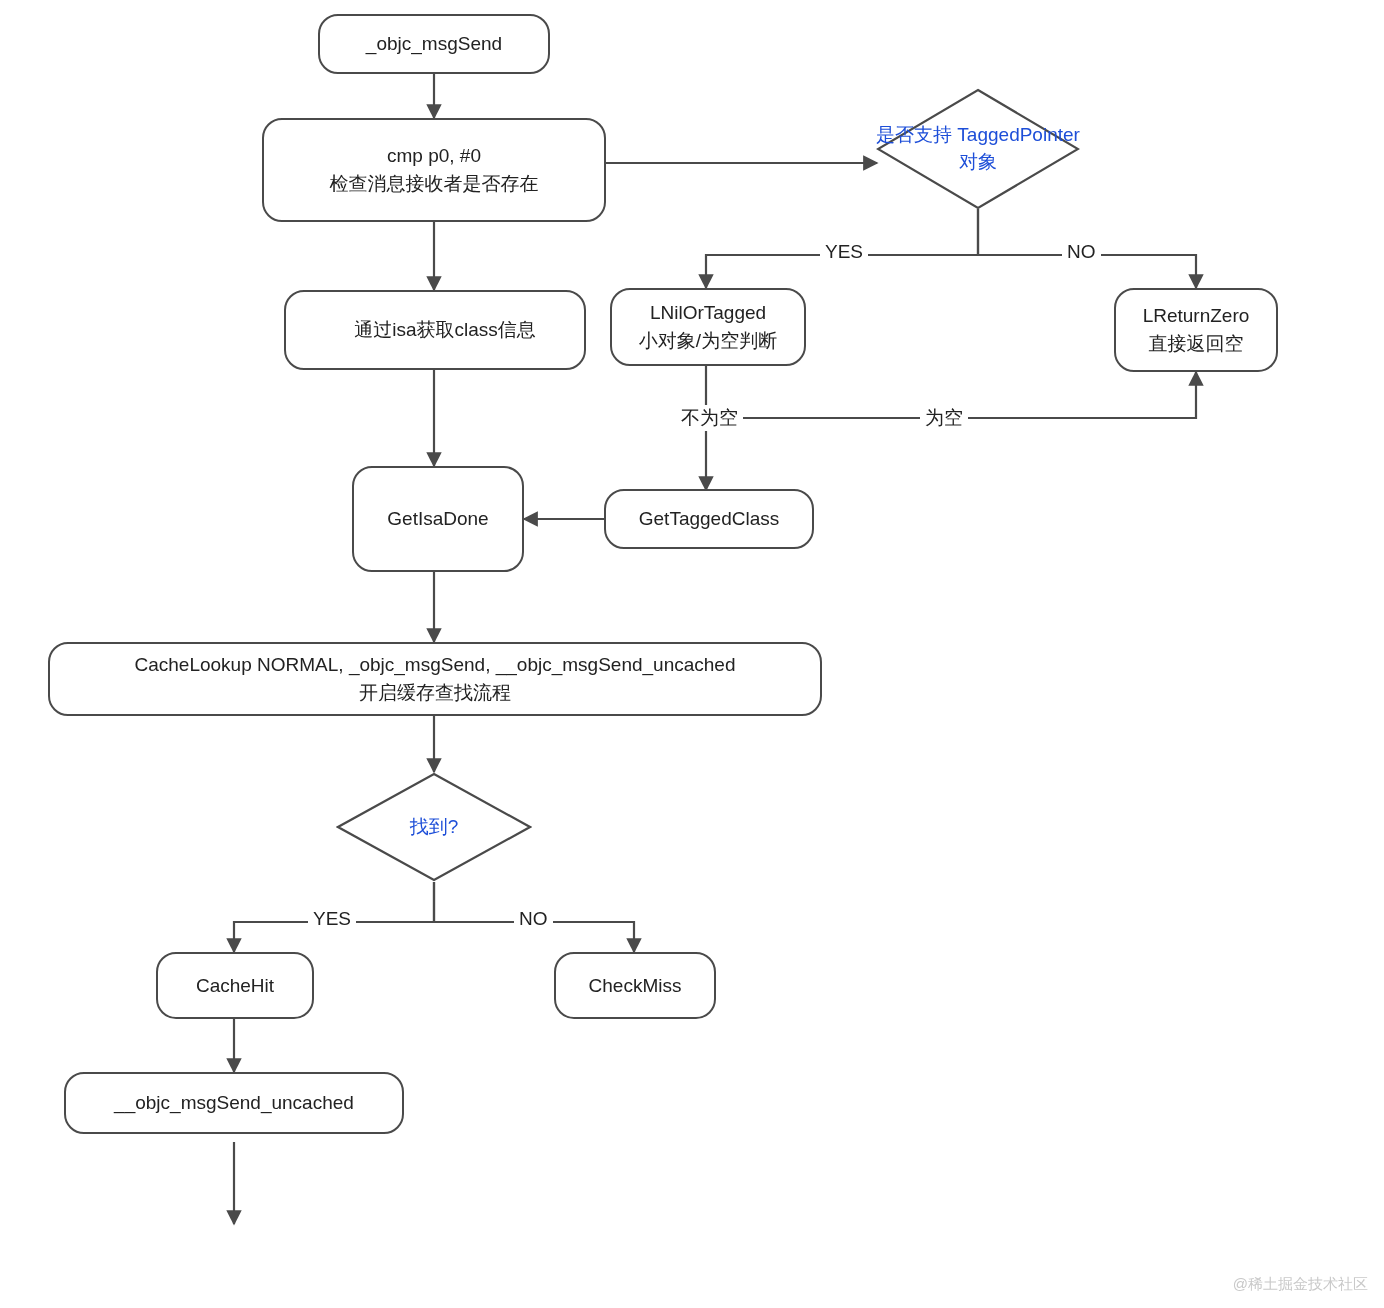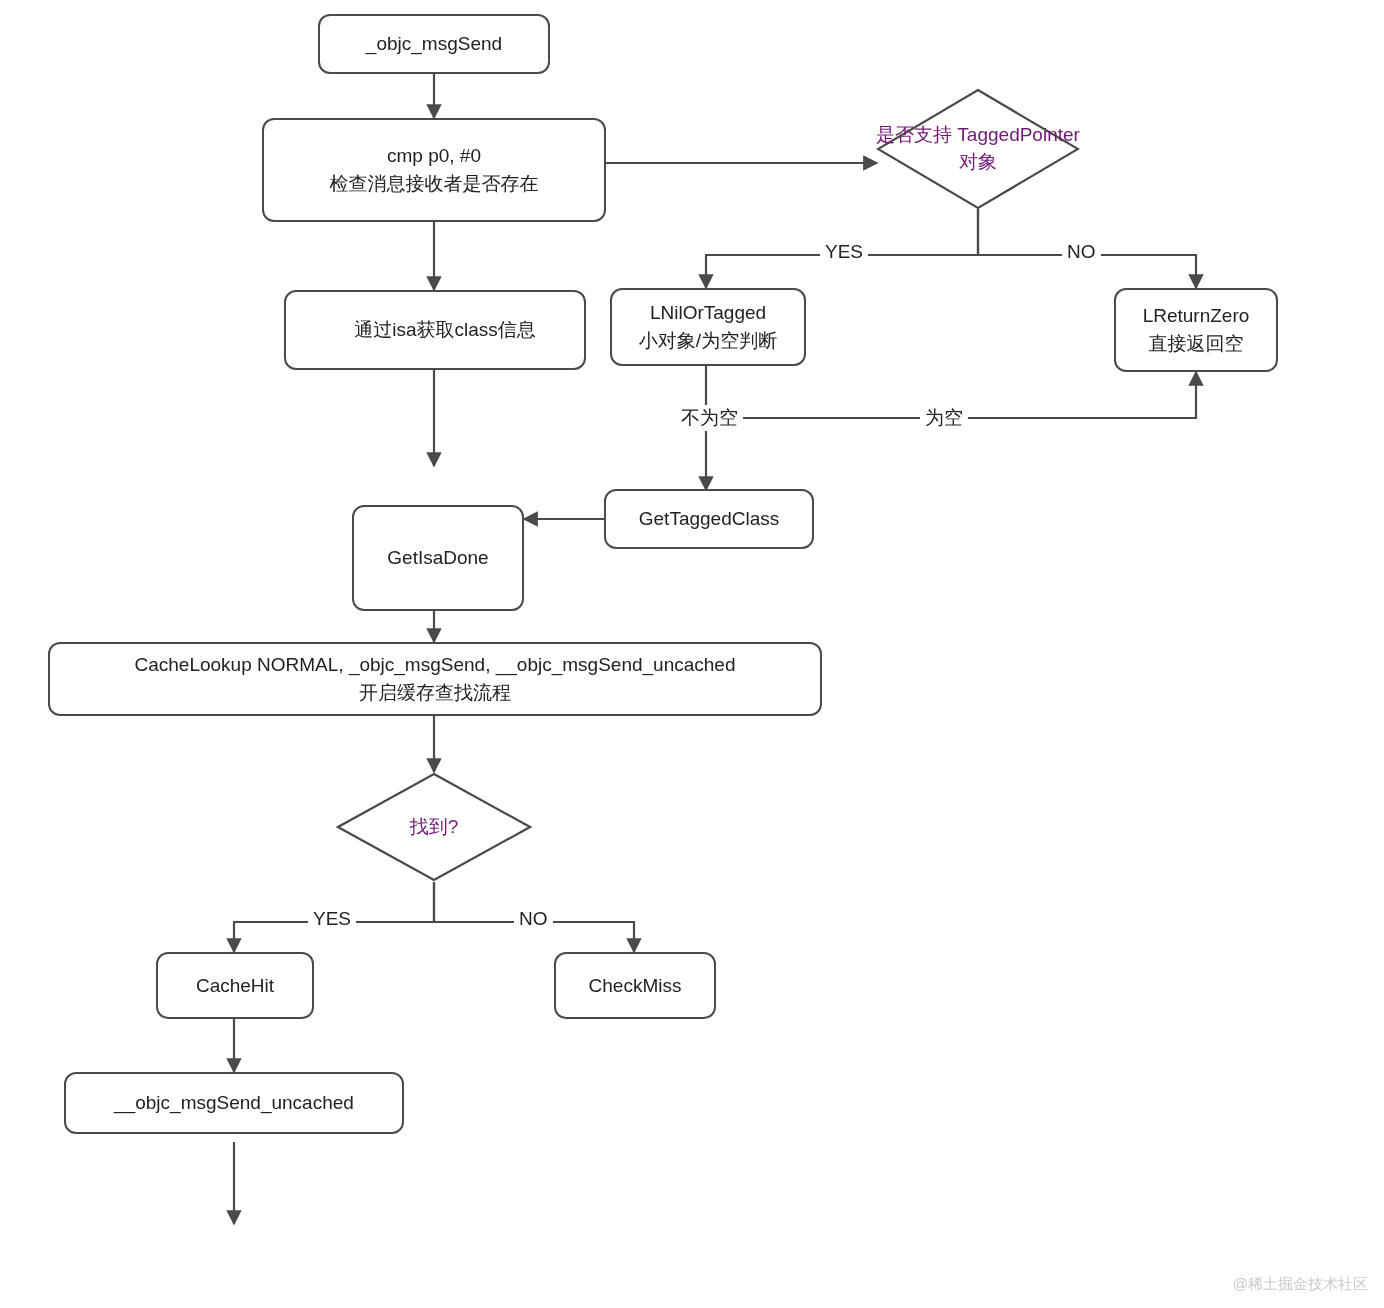--- a/index.html
+++ b/index.html
@@ -22,21 +22,21 @@
     left: 0;
     top: 0;
     width: 1384px;
     height: 1308px;
     pointer-events: none;
   }
   .node {
     position: absolute;
     box-sizing: border-box;
     border: 2px solid #4a4a4a;
-    border-radius: 12px;
+    border-radius: 20px;
     background: #ffffff;
     display: flex;
     align-items: center;
     justify-content: center;
     text-align: center;
     color: #222222;
     font-size: 19px;
     line-height: 1.45;
     padding: 4px 8px;
   }
@@ -58,21 +58,21 @@
     left: 0; top: 0;
     width: 100%;
     height: 100%;
   }
   .diamond .dlabel {
     position: relative;
     z-index: 2;
     text-align: center;
     font-size: 19px;
     line-height: 1.4;
-    color: #701a75;
+    color: #1d4ed8;
   }
   .edge-label {
     position: absolute;
     font-size: 19px;
     color: #222222;
     background: #ffffff;
     padding: 0 5px;
     white-space: nowrap;
   }
   .watermark {
@@ -166,21 +166,21 @@
     </div>
   </div>
 
   <div class="node" style="left:1114px; top:288px; width:164px; height:84px;justify-content:center;">
     <div class="lines">
       <span class="line">LReturnZero</span>
       <span class="line">直接返回空</span>
     </div>
   </div>
 
-  <div class="node" style="left:352px; top:466px; width:172px; height:106px;margin-top:39px;">
+  <div class="node" style="left:352px; top:466px; width:172px; height:106px;">
     <div class="lines">
       <span class="line">GetIsaDone</span>
     </div>
   </div>
 
   <div class="node" style="left:604px; top:489px; width:210px; height:60px;">
     <div class="lines">
       <span class="line">GetTaggedClass</span>
     </div>
   </div>

